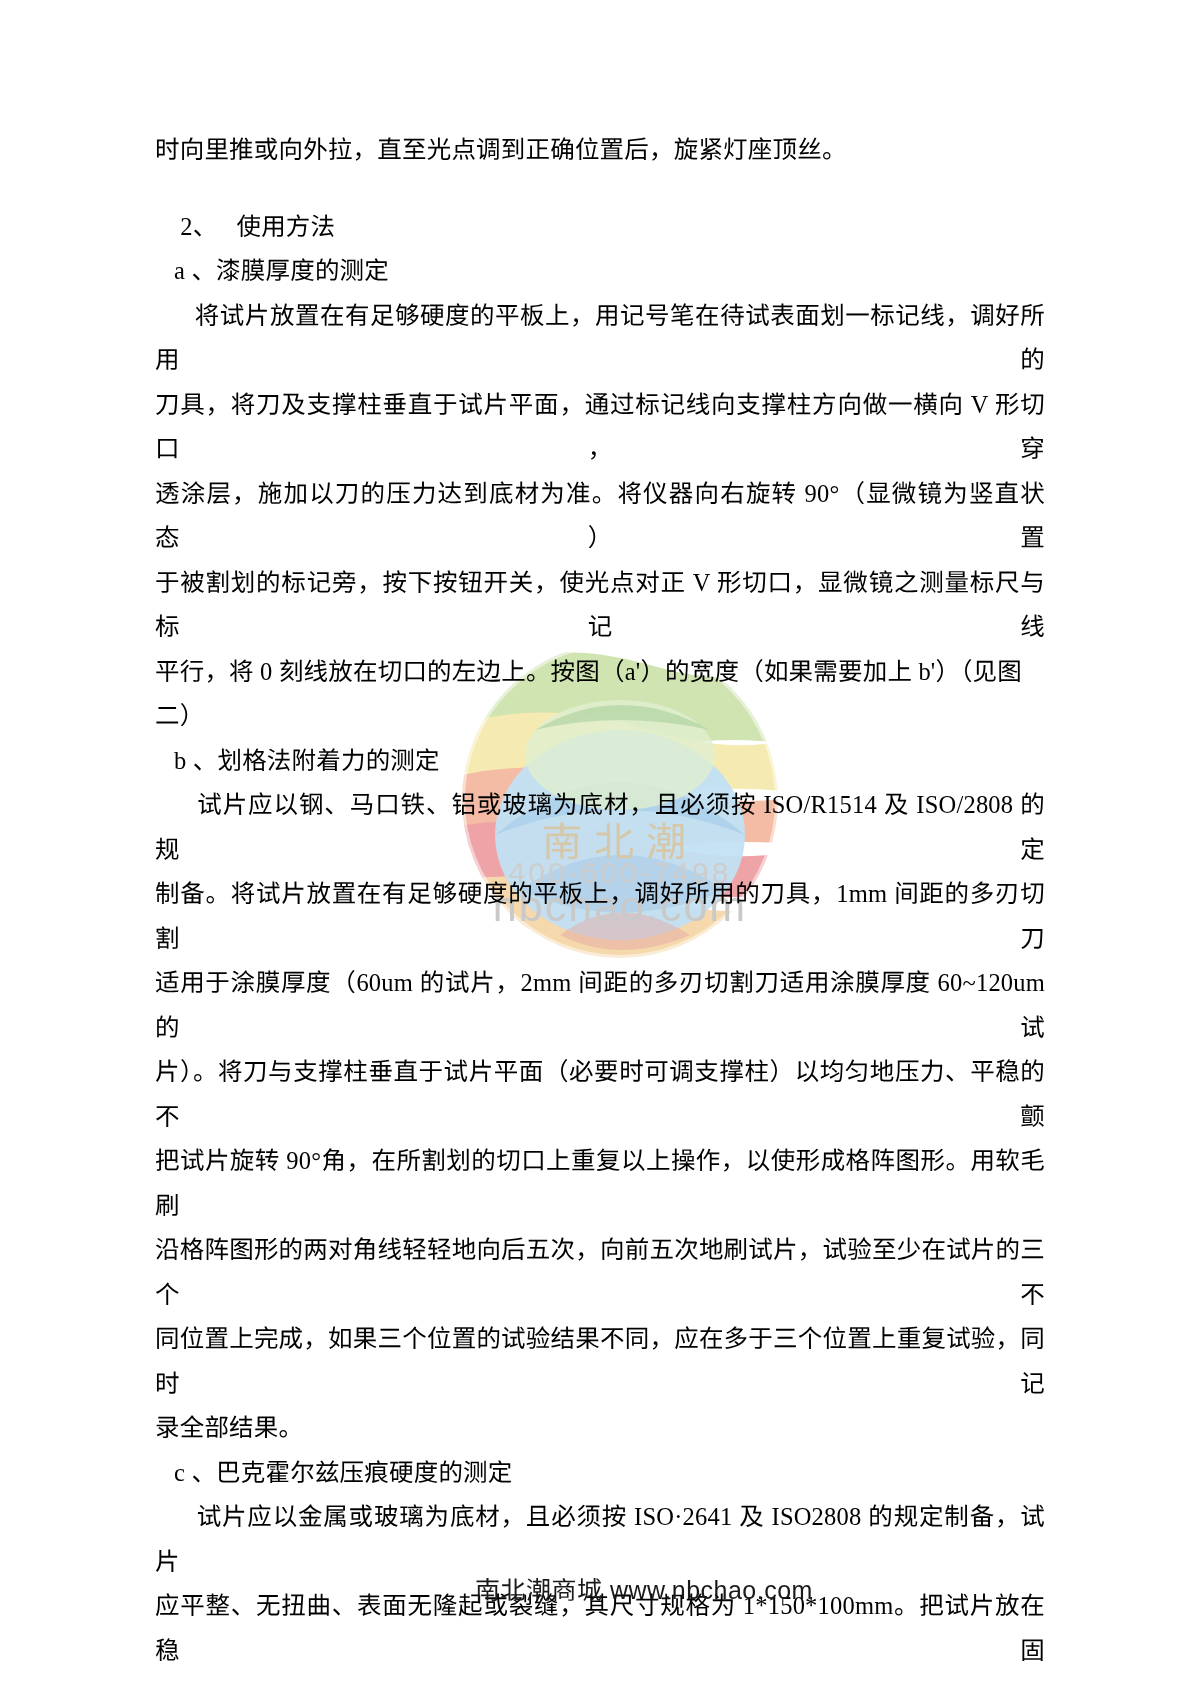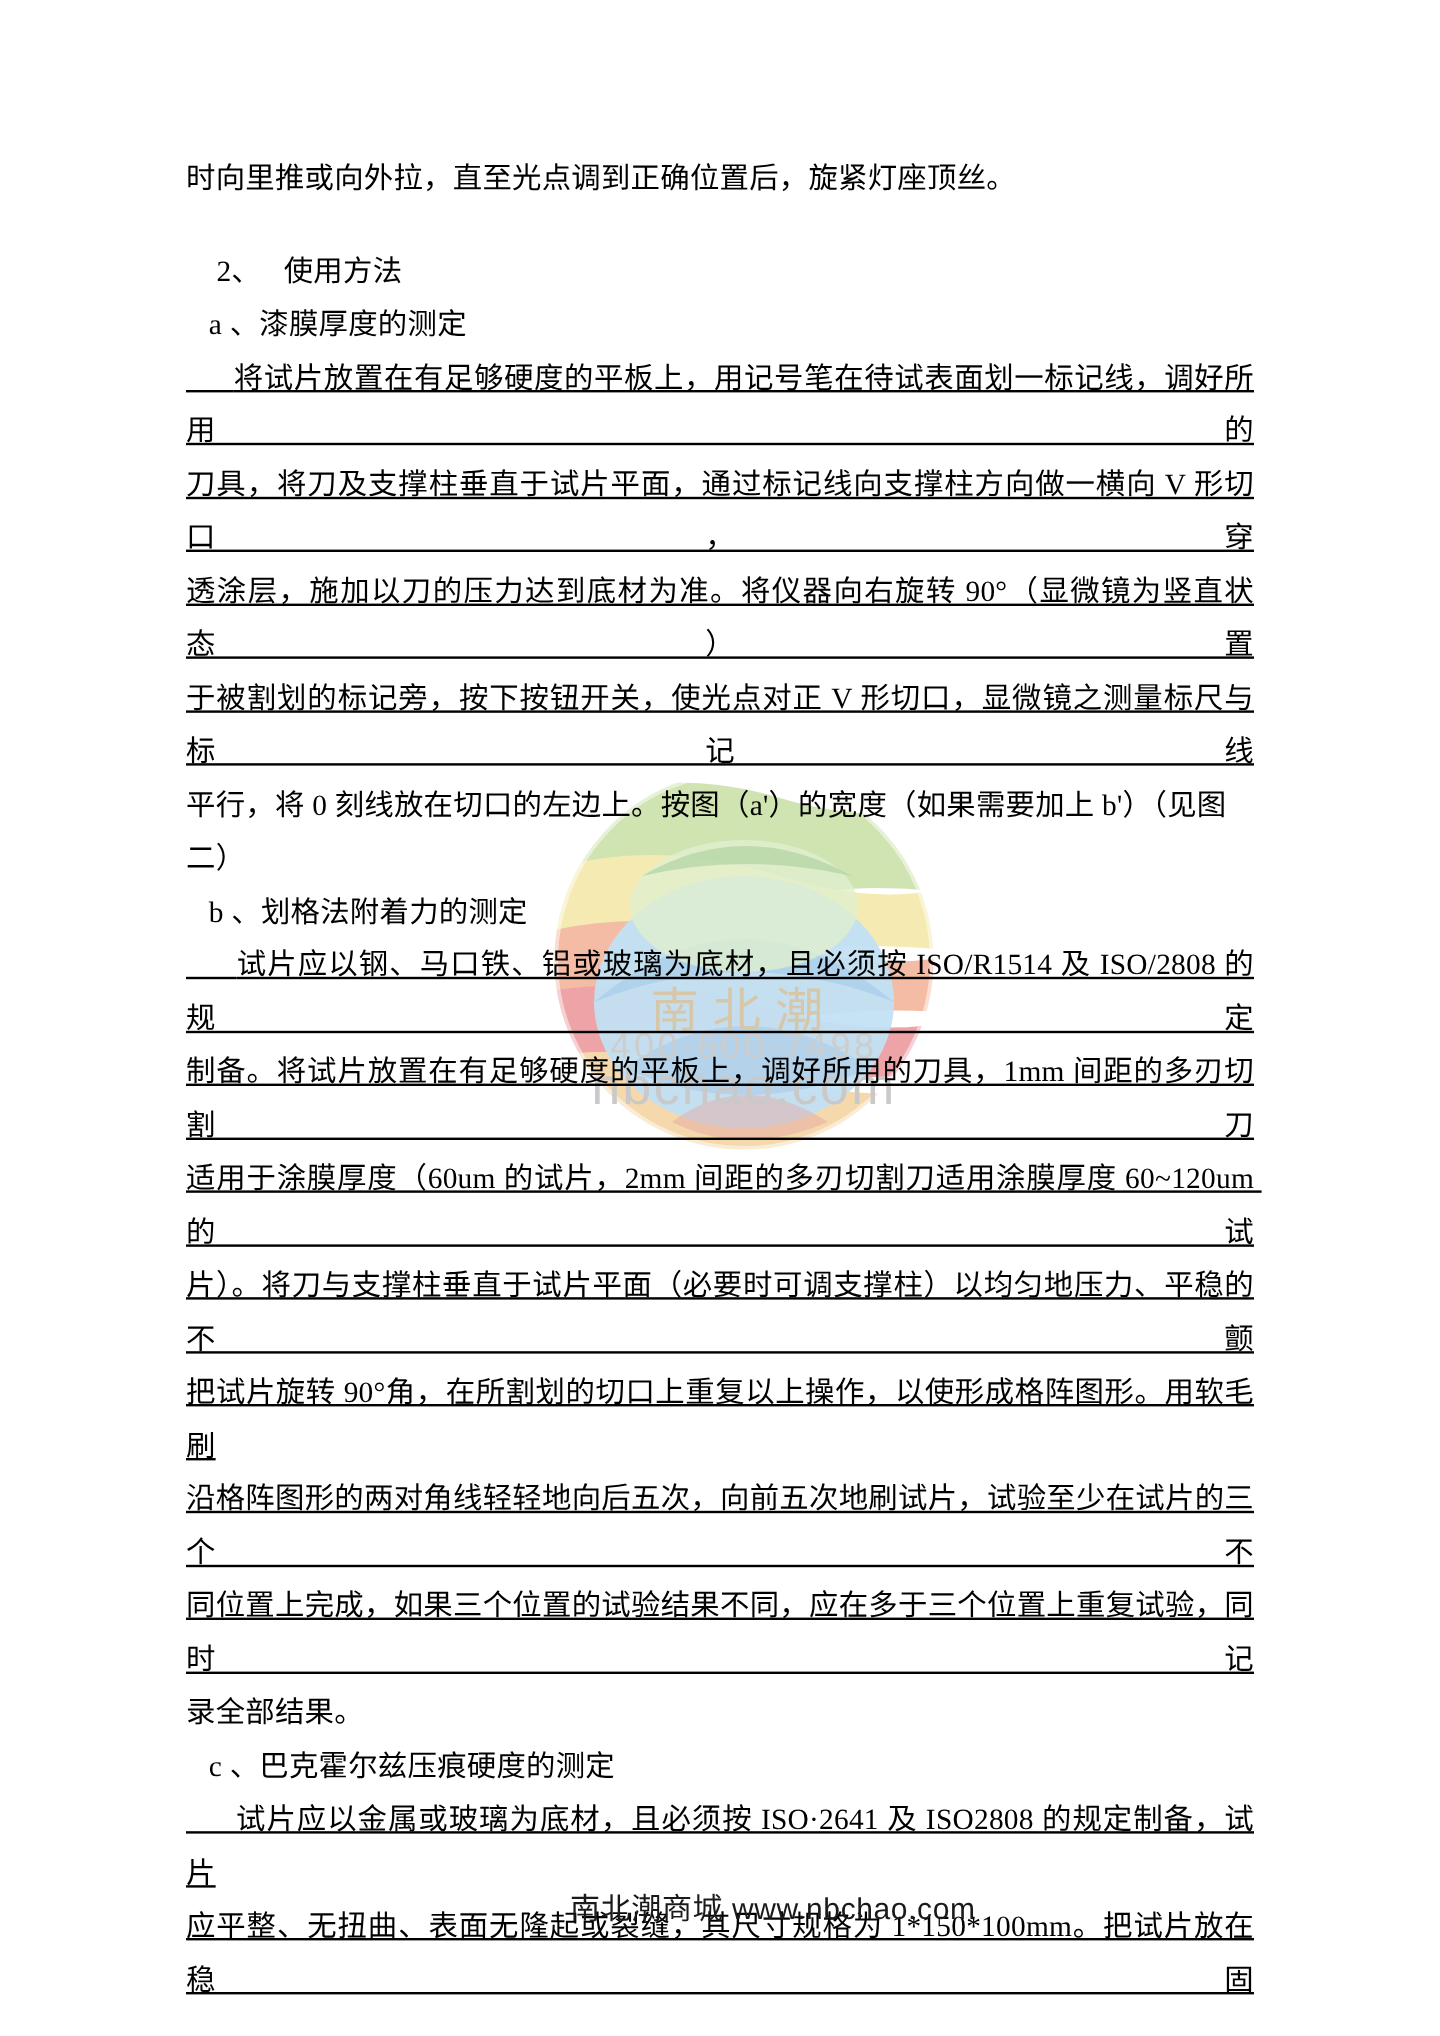--- a/index.html
+++ b/index.html
@@ -78,21 +78,20 @@
   .line {
     font-size: 24.5px;
     line-height: 44.5px;
     letter-spacing: 0.2px;
     white-space: pre-wrap;
     color: #000000;
   }
   .justify {
     text-align: justify;
     text-align-last: justify;
-    text-decoration: underline;
   }
   .gap-md { height: 32px; }
 
   
   .footer {
     position: absolute;
     left: 0;
     top: 1570px;
     width: 1200px;
     text-align: center;

